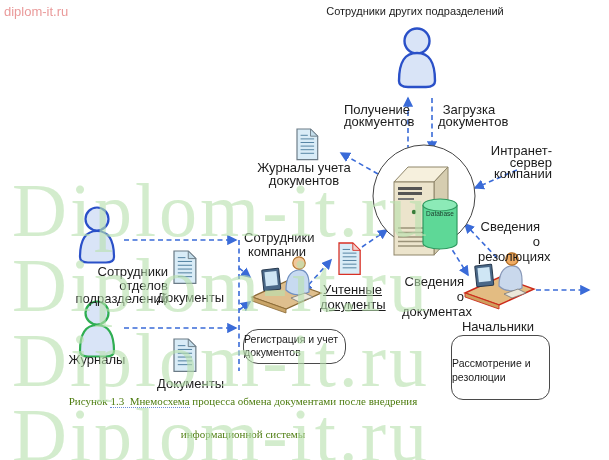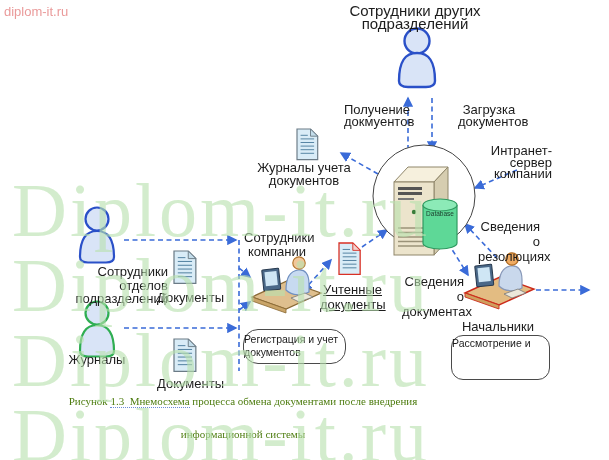--- a/index.html
+++ b/index.html
@@ -5,25 +5,25 @@
   html,body{margin:0;padding:0;background:#fff;}
   .stage{position:relative;width:609px;height:460px;background:#fff;overflow:hidden;
          font-family:"Liberation Sans","DejaVu Sans",sans-serif;}
   svg.layer{position:absolute;left:0;top:0;z-index:1;}
   .lbl{position:absolute;z-index:2;font-size:13px;line-height:12.5px;color:#1c1c1c;text-align:center;}
   .lh14{line-height:13.5px;}
   .lh15{line-height:15px;text-align:right;}
   .lh11{line-height:11.5px;}
   .site-link{position:absolute;left:4px;top:4px;z-index:4;font-size:13px;color:#ea9a9a;
              text-decoration:none;cursor:pointer;}
-  .top-lbl{font-size:15px;}
+  .top-lbl{font-size:11px;}
   .roundbox{position:absolute;z-index:2;background:#fff;border:1px solid #4a4a4a;
             font-size:10.5px;line-height:13px;color:#1c1c1c;text-align:left;}
   .reg-box{left:243px;top:329px;width:101px;height:30px;border-radius:15px;padding-top:3px;}
-  .res-box{left:451px;top:335px;width:97px;height:42px;border-radius:12px;padding-top:1px;line-height:13.5px;}
+  .res-box{left:451px;top:335px;width:97px;height:42px;border-radius:12px;padding-top:21px;line-height:13.5px;}
   .wm{position:absolute;left:12px;z-index:3;pointer-events:none;
       font-family:"Liberation Serif","DejaVu Serif",serif;
       font-size:76px;line-height:76px;letter-spacing:3px;color:#b9e2af;opacity:0.62;white-space:nowrap;}
   .caption{position:absolute;left:0;width:486px;z-index:2;text-align:center;
            font-family:"Liberation Serif","DejaVu Serif",serif;font-size:11px;color:#4d7c0f;}
   .caption span{white-space:pre;}
   .u-dotted{border-bottom:1.6px dotted #6a8ad6;}
   .dash{stroke:#3a6bd8;stroke-width:1.6;fill:none;stroke-dasharray:5 3.5;}
 </style>
 </head>
@@ -138,21 +138,21 @@
 
   <a class="site-link">diplom-it.ru</a>
 
   <div class="lbl top-lbl" style="left:295px;top:5px;width:240px;">Сотрудники других подразделений</div>
 
   <div class="lbl lh11" style="left:344px;top:104px;width:62px;">
     <div>Получение</div>
     <div>докмуентов</div>
   </div>
 
-  <div class="lbl lh11" style="left:438px;top:104px;width:62px;margin-left:20px;">
+  <div class="lbl lh11" style="left:438px;top:104px;width:62px;">
     <div>Загрузка</div>
     <div>документов</div>
   </div>
 
   <div class="lbl lh11" style="left:460px;top:145px;width:92px;text-align:right;">
     <div>Интранет-сервер</div>
     <div>компании</div>
   </div>
 
   <div class="lbl" style="left:234px;top:162px;width:140px;">Журналы учета документов</div>
@@ -190,20 +190,21 @@
 
   <div class="lbl" style="left:445px;top:321px;width:106px;">Начальники отделов</div>
 
   <div class="roundbox reg-box">
     <div>Регистрация и учет</div>
     <div>документов</div>
   </div>
 
   <div class="roundbox res-box">
     <div>Рассмотрение и</div>
+    <div>резолюции</div>
   </div>
 
   <div class="caption" style="top:395px;">
     <span>Рисунок </span><span class="u-dotted">1.3  Мнемосхема</span><span> процесса обмена документами после внедрения</span>
   </div>
   <div class="caption" style="top:428px;">информационной системы</div>
 
   <div class="wm" style="top:172px;">Diplom-it.ru</div>
   <div class="wm" style="top:247px;">Diplom-it.ru</div>
   <div class="wm" style="top:322px;">Diplom-it.ru</div>

